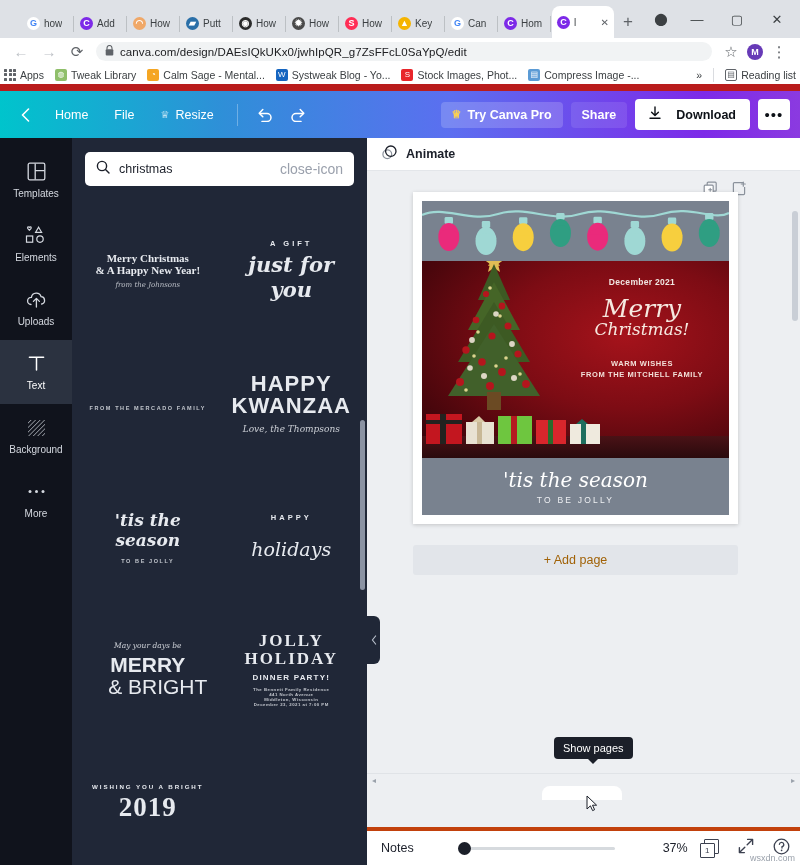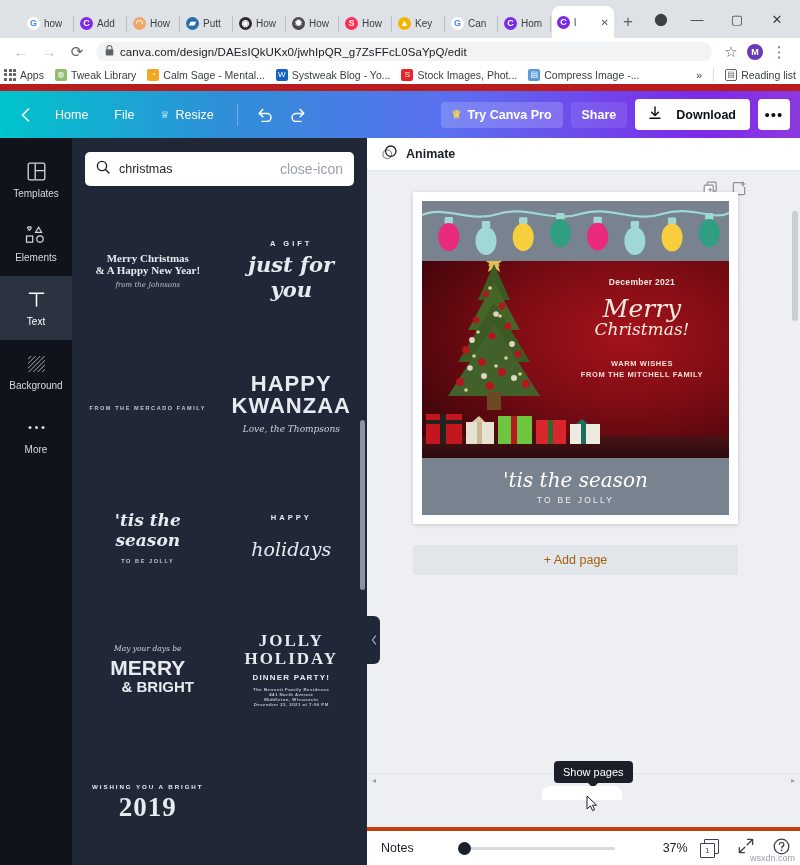--- a/index.html
+++ b/index.html
@@ -160,21 +160,21 @@
     position:absolute; left:46px; top:374px; width:325px; height:30px; background:#e2e5ea;
     border-radius:3px; display:flex; align-items:center; justify-content:center;
     font-size:12.5px; color:#a16207;text-align:center;
   }
 
   .hscroll { position:absolute; left:0; right:0; bottom:41px; height:13px; display:flex;
      align-items:center; justify-content:space-between; padding:0 5px; color:#9aa1ab; font-size:8px;
      border-top:1px solid #e0e3e7; }
 
   .tooltip {
-    position:absolute; left:187px; bottom:44px; background:#1b1f29; color:#fff;
+    position:absolute; left:187px; bottom:68px; background:#1b1f29; color:#fff;
     font-size:11px; padding:5px 9px; border-radius:4px; white-space:nowrap;
   }
   .tooltip::after{ content:""; position:absolute; left:50%; margin-left:-5px; bottom:-5px;
      border-left:5px solid transparent; border-right:5px solid transparent; border-top:5px solid #1b1f29;}
 
   .pagehandle { position:absolute; left:175px; bottom:27px; width:80px; height:14px;
      background:#fff; border-radius:8px 8px 0 0; }
   .cursor { position:absolute; left:219px; bottom:15px; width:12px; height:17px; }
 
   .statusbar { position:absolute; left:0; bottom:0; width:100%; height:38px; background:#fff;
@@ -384,20 +384,29 @@
             <div class="rail-ico">
               <svg width="22" height="19" viewBox="0 0 22 19">
                 <path d="M4.4 1.4c1.4-1.4 3.4 .2 0 2.9-3.4-2.7-1.4-4.3 0-2.9z" fill="none" stroke="currentColor" stroke-width="1.2"></path>
                 <path d="M13.6 1.2l3 5.1h-6z" fill="none" stroke="currentColor" stroke-width="1.2"></path>
                 <rect x="1.5" y="10" width="6.2" height="6.2" fill="none" stroke="currentColor" stroke-width="1.2"></rect>
                 <circle cx="15" cy="13.1" r="3.2" fill="none" stroke="currentColor" stroke-width="1.2"></circle>
               </svg>
             </div>
             <div>Elements</div>
           </div>
+          <div class="rail-item">
+            <div class="rail-ico">
+              <svg width="21" height="18" viewBox="0 0 21 18">
+                <path d="M5 13.5a3.6 3.6 0 0 1 .4-7.2 5 5 0 0 1 9.7-.6 3.7 3.7 0 0 1 .6 7.3" fill="none" stroke="currentColor" stroke-width="1.3" stroke-linecap="round"></path>
+                <path d="M10.4 16V7.6M7.4 10.4l3-3 3 3" fill="none" stroke="currentColor" stroke-width="1.3" stroke-linecap="round" stroke-linejoin="round"></path>
+              </svg>
+            </div>
+            <div>Uploads</div>
+          </div>
           <div class="rail-item active">
             <div class="rail-ico">
               <svg width="19" height="19" viewBox="0 0 19 19">
                 <path d="M2.4 3.2h14.2M9.5 3.4v12.6" fill="none" stroke="currentColor" stroke-width="1.5" stroke-linecap="round"></path>
               </svg>
             </div>
             <div>Text</div>
           </div>
           <div class="rail-item">
             <div class="rail-ico">
@@ -459,21 +468,21 @@
               <div class="scriptish" style="font-size: 17px; font-weight: bold; letter-spacing: 0px;">'tis the season</div>
               <div style="font-size: 5.5px; font-weight: bold; letter-spacing: 1.6px; opacity: 0.8; margin-top: 8px;">TO BE JOLLY</div>
             </div>
             <div class="tpl">
               <div style="font-size: 7.5px; font-weight: bold; letter-spacing: 3px;">HAPPY</div>
               <div class="scriptish" style="font-size: 19px; font-weight: normal; letter-spacing: 0px; margin-top: 16px;">holidays</div>
             </div>
             <div class="tpl">
               <div class="scriptish" style="font-size: 7.5px; font-weight: normal; letter-spacing: 0px; opacity: 0.85;">May your days be</div>
               <div style="font-size: 21px; font-weight: bold; letter-spacing: 0px; line-height: 1.05; margin-top: 4px;">MERRY</div>
-              <div style="font-size: 15px; font-weight: bold; letter-spacing: 0px; line-height: 1.05; margin-left: 20px;">&amp; BRIGHT</div>
+              <div style="font-size: 21px; font-weight: normal; letter-spacing: 0px; line-height: 1.05; margin-left: 20px;">&amp; BRIGHT</div>
             </div>
             <div class="tpl">
               <div class="serif" style="font-size: 17px; font-weight: bold; letter-spacing: 2px; line-height: 1.05;">JOLLY</div>
               <div class="serif" style="font-size: 17px; font-weight: bold; letter-spacing: 2px; line-height: 1.05;">HOLIDAY</div>
               <div style="font-size: 8px; font-weight: bold; letter-spacing: 1.2px; margin-top: 6px;">DINNER PARTY!</div>
               <div style="font-size: 4.3px; font-weight: bold; letter-spacing: 0.5px; opacity: 0.8; margin-top: 5px;">The Bennett Family Residence</div>
               <div style="font-size: 4.3px; font-weight: bold; letter-spacing: 0.5px; opacity: 0.8;">441 North Avenue</div>
               <div style="font-size: 4.3px; font-weight: bold; letter-spacing: 0.5px; opacity: 0.8;">Middleton, Wisconsin</div>
               <div style="font-size: 4.3px; font-weight: bold; letter-spacing: 0.5px; opacity: 0.8;">December 23, 2021 at 7:00 PM</div>
             </div>

